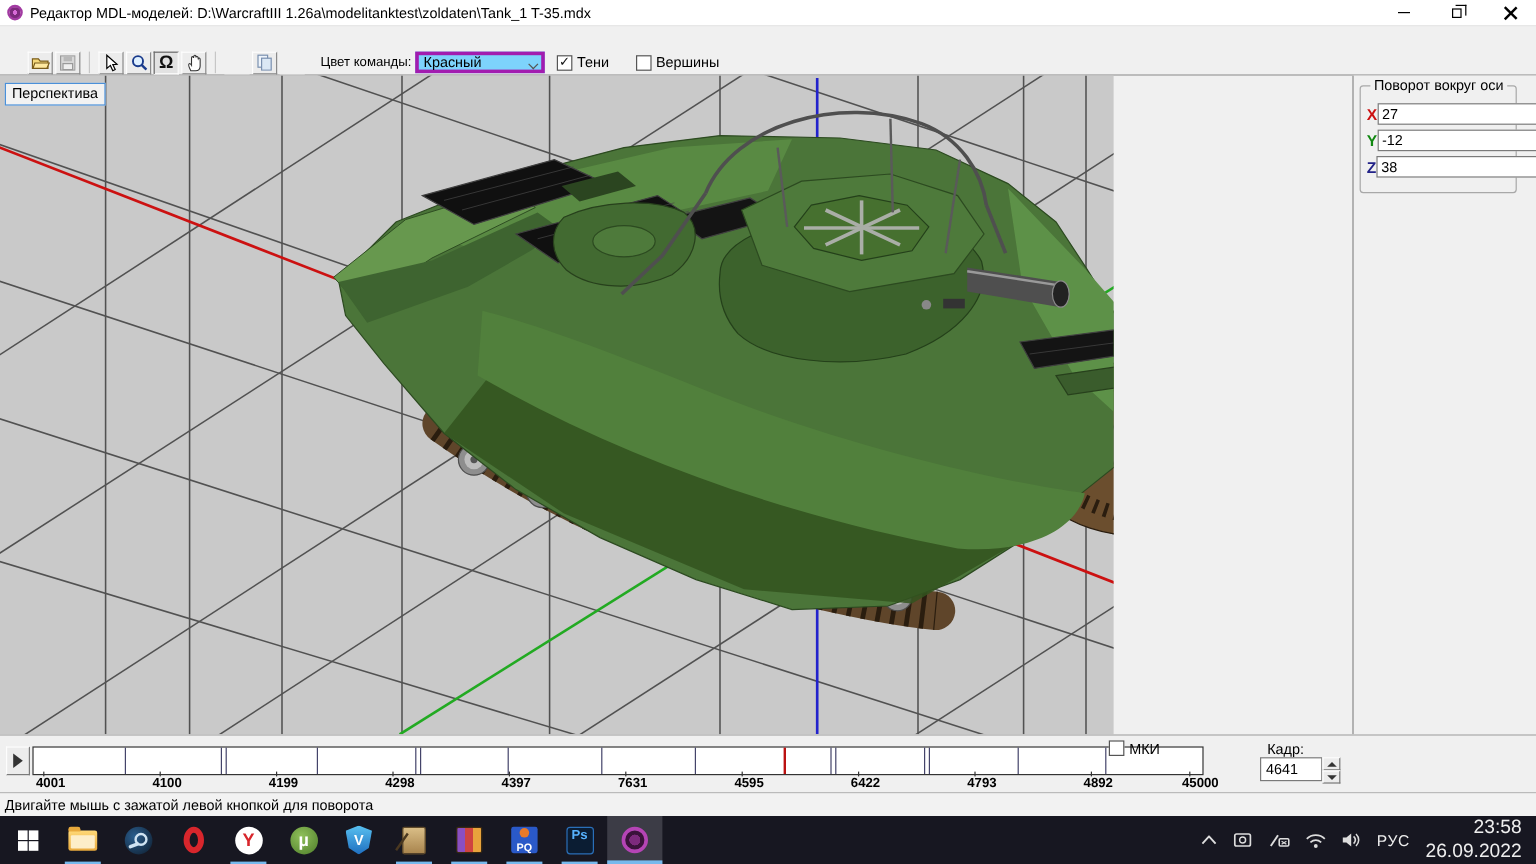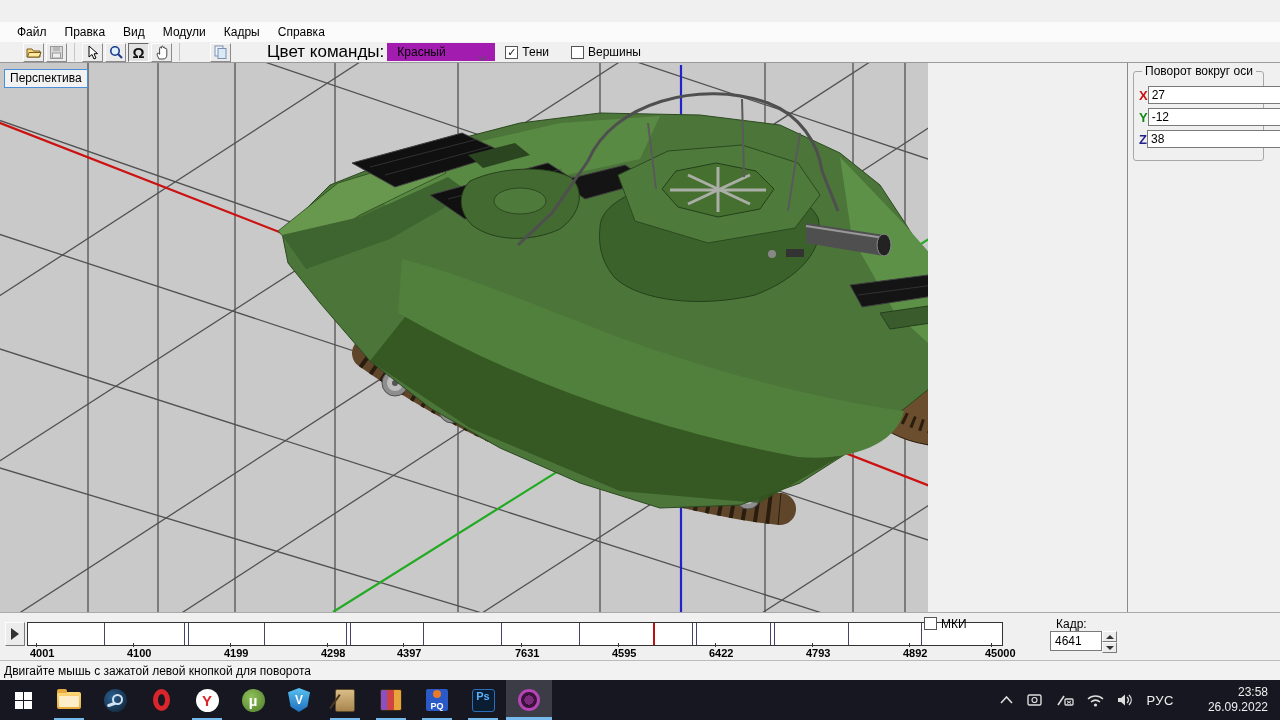--- a/index.html
+++ b/index.html
@@ -27,22 +27,22 @@
   
   .toolbar { position:absolute; left:0; top:42px; width:1280px; height:21px; background:#f0f0f0; display:flex; align-items:center; border-bottom:1px solid #9a9a9a; }
   .tb-btn { width:21px; height:19px; margin:0 1px; display:flex; align-items:center; justify-content:center; background:#f0f0f0; border:1px solid transparent; }
   .tb-btn.raised { border-color:#fdfdfd #8a8a8a #8a8a8a #fdfdfd; background:#ececec; }
   .tb-btn.pressed { border-color:#6a6a6a #fdfdfd #fdfdfd #6a6a6a; background:#e2e2e2; }
   .tb-sep { width:1px; height:18px; background:#c6c6c6; margin:0 6px; }
   .omega { font-size:15px; font-weight:bold; color:#111; line-height:1; }
   .tabbar { display:flex; align-items:flex-end; height:21px; margin-left:14px; }
   .tab { border:1px solid #8a8a8a; background:#dcdcdc; padding:2px 7px 2px 7px; font-size:12px; border-radius:2px 2px 0 0; margin-right:1px; }
   .tab.active { background:#f6f6f6; border-bottom-color:#f6f6f6; padding-top:3px; }
-  .team-label { margin-left:12px; font-size:17px; }
-  .combo { width:108px; height:18px; border:6px solid #a21caf; background:#a21caf; display:flex; align-items:center; margin-left:3px; padding-left:4px; position:relative; }
+  .team-label { margin-left:12px; font-size:11px; }
+  .combo { width:108px; height:18px; border:3px solid #a21caf; background:#7dd3fc; display:flex; align-items:center; margin-left:3px; padding-left:4px; position:relative; }
   .combo .chev { position:absolute; right:5px; top:6px; width:6px; height:6px; border-right:1.5px solid #555; border-bottom:1.5px solid #555; transform:rotate(45deg) translateY(-2px); }
   .checkbox { width:13px; height:13px; border:1px solid #555; background:#fff; display:flex; align-items:center; justify-content:center; font-size:11px; line-height:1; color:#111; }
   .cb-wrap { display:flex; align-items:center; gap:4px; margin-left:10px; }
 
   
   .main { position:absolute; left:0; top:63px; width:1280px; height:549px; }
   .viewport { position:absolute; left:0; top:0; width:928px; height:549px; background:#c9c9c9; overflow:hidden; }
   .persp-label { position:absolute; left:4px; top:6px; background:#f2f2f2; border:1px solid #4a90d9; padding:1px 5px 2px 5px; font-size:12px; }
   .right-panel { position:absolute; left:1127px; top:0; width:153px; height:549px; background:#f0f0f0; border-left:1px solid #8a8a8a; }
   .groupbox { position:absolute; left:5px; top:8px; width:131px; border:1px solid #a8a8a8; border-radius:3px; padding:10px 5px 8px 5px; }
@@ -94,36 +94,43 @@
   .ic-scroll { width:20px; height:23px; background:linear-gradient(#d9bd86,#a9854e); border:1px solid #5f4a2a; border-radius:2px; position:relative; }
   .ic-scroll::after { content:""; position:absolute; left:3px; top:4px; width:2px; height:17px; background:#4a3820; transform:rotate(35deg); transform-origin:top left; }
   .ic-winrar { width:22px; height:22px; border-radius:2px; background:linear-gradient(90deg,#8a4fc0 0 32%,#cf4440 32% 65%,#e8a33c 65% 100%); border:1px solid #3a2a12; }
   .ic-pq { width:22px; height:22px; background:#2a59c8; border-radius:2px; color:#fff; font-size:9px; font-weight:bold; display:flex; align-items:flex-end; justify-content:center; position:relative; }
   .ic-pq::before { content:""; position:absolute; top:1px; left:7px; width:8px; height:8px; border-radius:50%; background:#e87a2a; }
   .ic-ps { width:23px; height:23px; background:#0b1d33; border:1.5px solid #2a6fb8; border-radius:3px; color:#57b3ff; font-size:11px; font-weight:bold; display:flex; justify-content:center; }
   .ic-mdl { width:22px; height:22px; border-radius:50%; border:3px solid #b544b5; background:radial-gradient(circle,#7c2a7c 0 40%,#3a123a 41% 100%); }
   .tray { margin-left:auto; display:flex; align-items:center; gap:13px; padding-right:6px; }
   .tray svg { display:block; }
   .lang { font-size:13px; letter-spacing:.5px; }
-  .clock { text-align:right; font-size:12px; line-height:1.25; padding-right:6px;margin-left:21px; }
+  .clock { text-align:right; font-size:16px; line-height:1.25; padding-right:6px; }
 </style>
 </head>
 <body>
 
 <div class="app">
 
-
-  <div class="menubar">
-    <div class="menu-item">Файл</div>
-    <div class="menu-item">Правка</div>
-    <div class="menu-item">Вид</div>
-    <div class="menu-item">Модули</div>
-    <div class="menu-item">Кадры</div>
-    <div class="menu-item">Справка</div>
+  <div class="titlebar">
+    <div class="app-icon"></div>
+    <div class="titlebar-text">Редактор MDL-моделей: D:\WarcraftIII 1.26a\modelitanktest\zoldaten\Tank_1 T-35.mdx</div>
+    <div class="win-controls">
+      <div class="win-btn">
+          <div class="glyph-min"></div>
+        </div>
+      <div class="win-btn">
+          <div class="glyph-restore"></div>
+        </div>
+      <div class="win-btn">
+          <div class="glyph-close"></div>
+        </div>
+    </div>
   </div>
+
 
   <div class="toolbar">
     <div style="width:22px"></div>
     <div class="tb-btn raised">
       <svg width="16" height="13">
           <path d="M1 3 L6 3 L7.5 5 L14 5 L14 11 L1 11 Z" fill="#f5d87a" stroke="#7a5c1a"></path>
           <path d="M3 6.5 L15 6.5 L13 11 L1.5 11 Z" fill="#ffe9a0" stroke="#7a5c1a"></path>
         </svg>
     </div>
     <div class="tb-btn raised">
@@ -384,21 +391,21 @@
       <div class="divider" style="left:742px"></div>
       <div class="divider" style="left:746px"></div>
       <div class="divider" style="left:820px"></div>
       <div class="divider" style="left:893px"></div>
       <div class="playhead" style="left:625px"></div>
     </div>
     <span class="tick-label" style="left:30px">4001</span>
     <span class="tick-label" style="left:127px">4100</span>
     <span class="tick-label" style="left:224px">4199</span>
     <span class="tick-label" style="left:321px">4298</span>
-    <span class="tick-label" style="left:397px">4397</span>
+    <span class="tick-label" style="left:418px">4397</span>
     <span class="tick-label" style="left:515px">7631</span>
     <span class="tick-label" style="left:612px">4595</span>
     <span class="tick-label" style="left:709px">6422</span>
     <span class="tick-label" style="left:806px">4793</span>
     <span class="tick-label" style="left:903px">4892</span>
     <span class="tick-label" style="left:985px">45000</span>
     <div class="mki-wrap" style="top:4px">
       <div class="checkbox">
           <span></span>
         </div>

